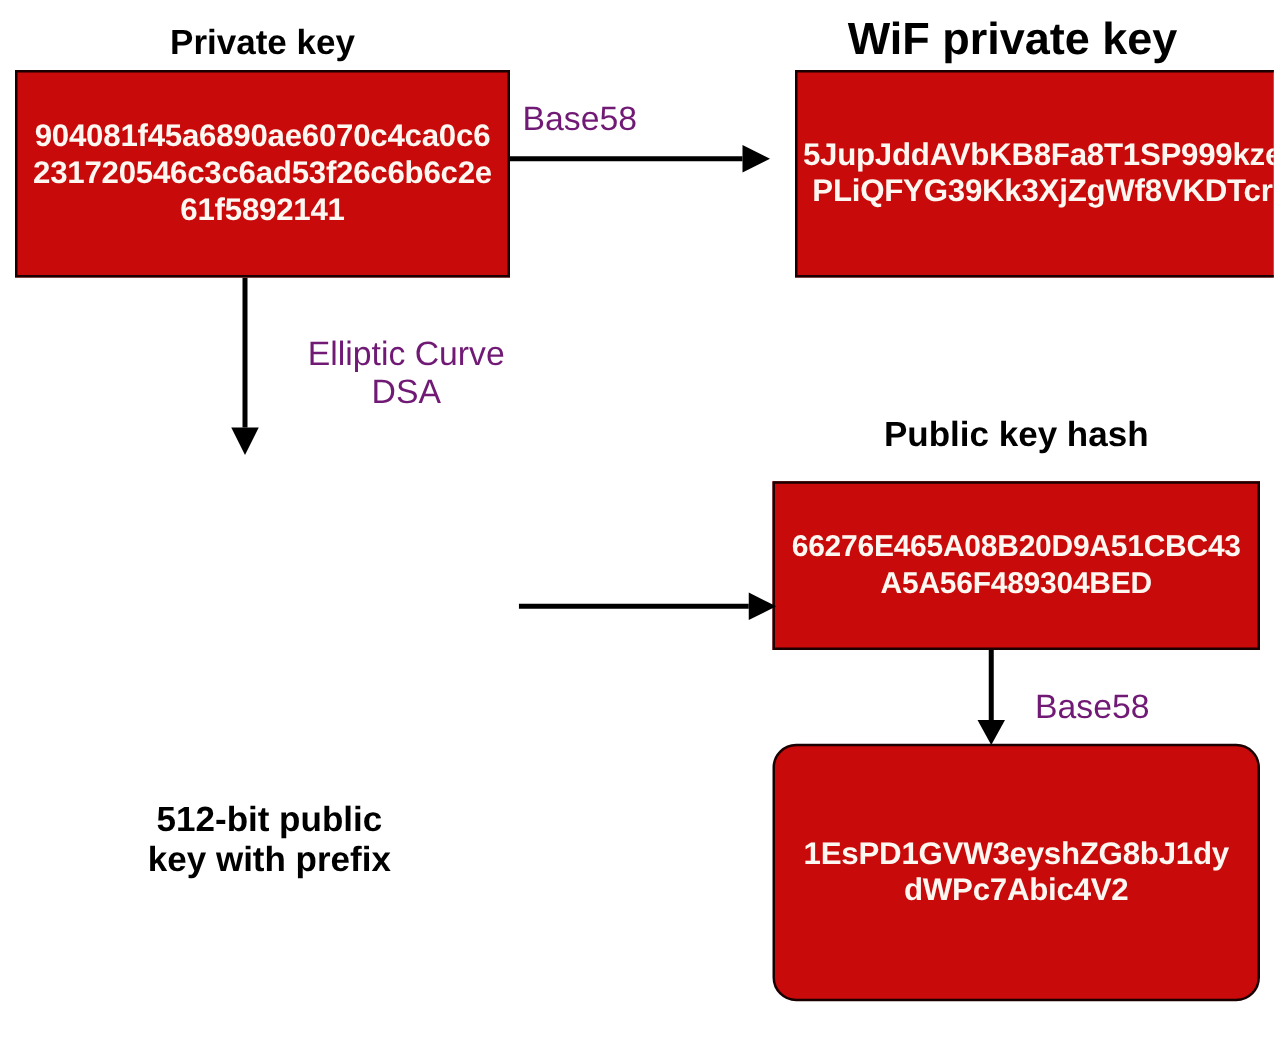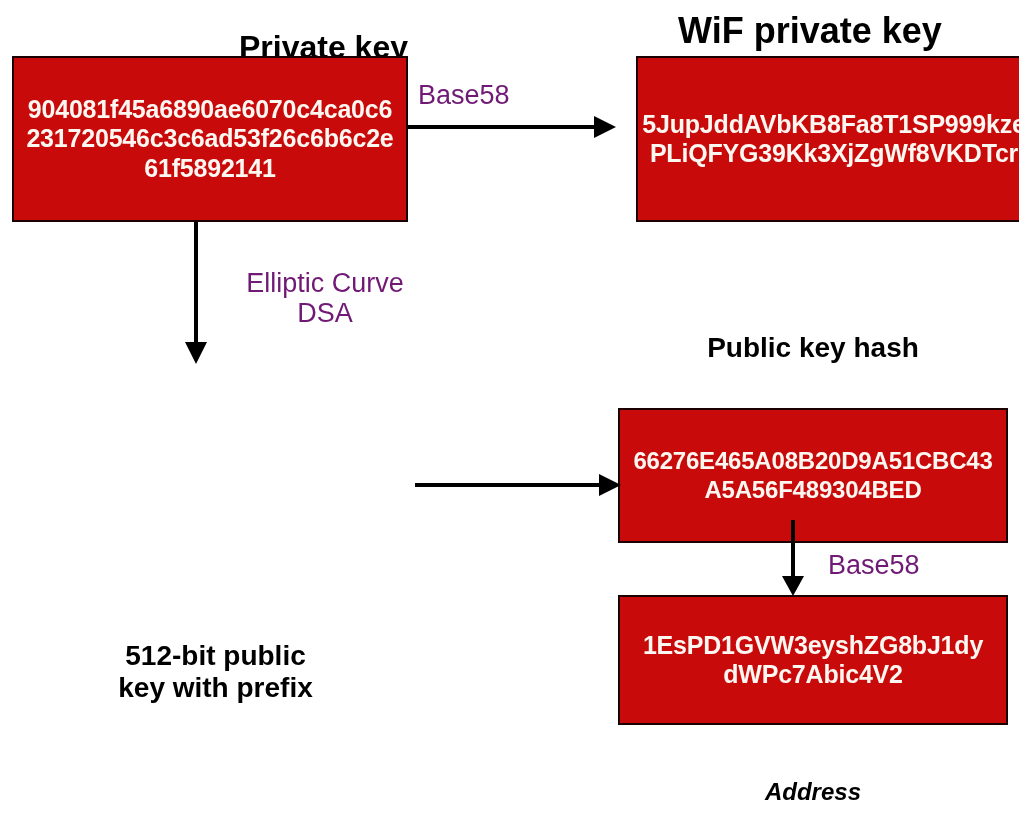--- a/index.html
+++ b/index.html
@@ -52,25 +52,25 @@
     background: #ffffff;
   }
   .arrow {
     position: absolute;
   }
 
   
   #box-private-key   { left:12px;  top:56px;  width:396px; height:166px; font-size:25px; padding:16px 8px; }
   #box-wif-key       { left:636px; top:56px;  width:396px; height:166px; font-size:25px; padding:0 4px; }
   #box-public-key    { left:16px;  top:362px; width:399px; height:250px; font-size:24px; padding:0 10px; }
-  #box-pubkey-hash   { left:618px; top:408px; width:390px; height:135px; font-size:24px; padding:0 10px; }
-  #box-address       { left:618px; top:595px; width:390px; height:130px; font-size:25px; padding:0 18px; }
+  #box-pubkey-hash   { left:618px; top:385px; width:390px; height:135px; font-size:24px; padding:0 10px; }
+  #box-address       { left:618px; top:595px; width:390px; height:206px; font-size:25px; padding:0 18px;border-radius:19px; }
 
   
-  #caption-private-key { left:12px;  top:29px;  width:396px; font-size:32px;text-align:right; }
+  #caption-private-key { left:12px;  top:18px;  width:396px; font-size:28px; }
   #caption-wif-key     { left:612px; top:10px;  width:396px; font-size:36px; }
   #caption-public-key  { left:16px;  top:640px; width:399px; font-size:28px; }
   #caption-pubkey-hash { left:618px; top:332px; width:390px; font-size:28px; }
   #caption-address     { left:618px; top:778px; width:390px; font-size:24px;font-style:italic; }
 
   
   #label-base58-wif   { left:418px; top:80px;  width:130px; font-size:27px; text-align:left; }
   #label-ecdsa        { left:205px; top:268px; width:240px; font-size:27px; }
   #label-sha-ripemd   { left:432px; top:398px; width:180px; font-size:27px; }
   #label-base58-addr  { left:828px; top:550px; width:140px; font-size:27px; text-align:left; }

